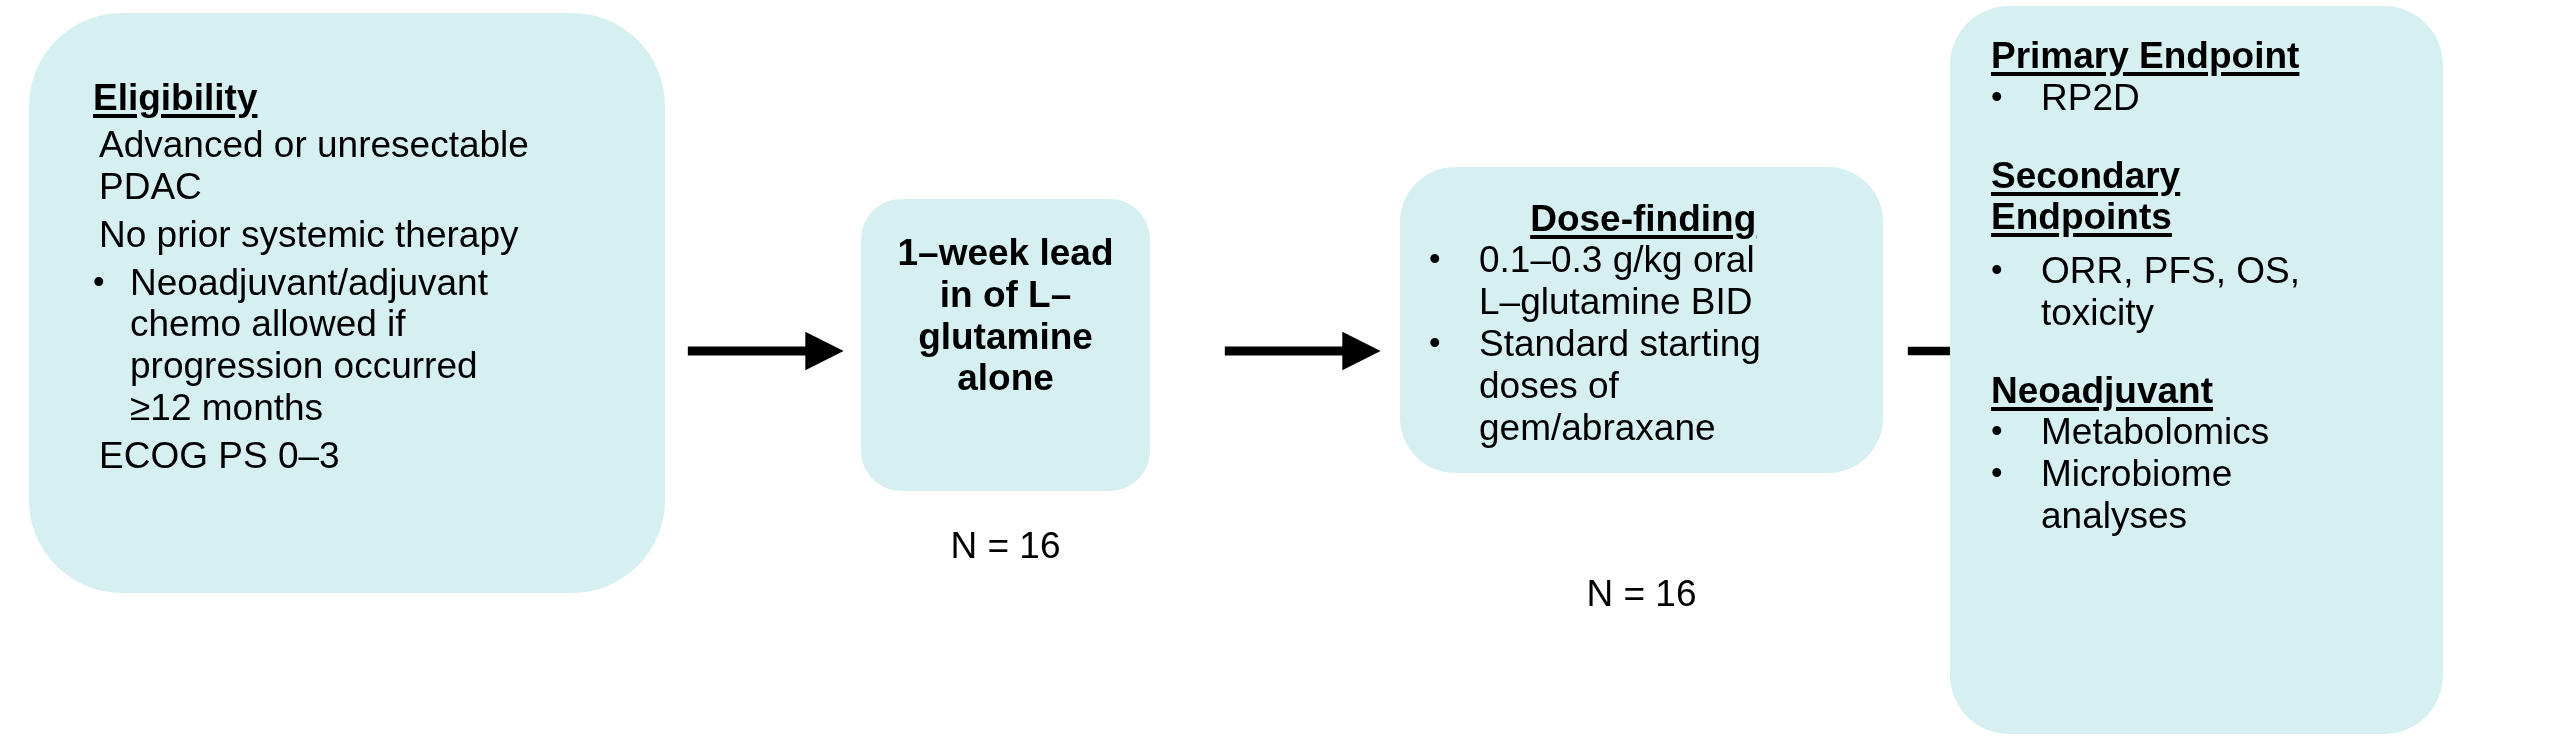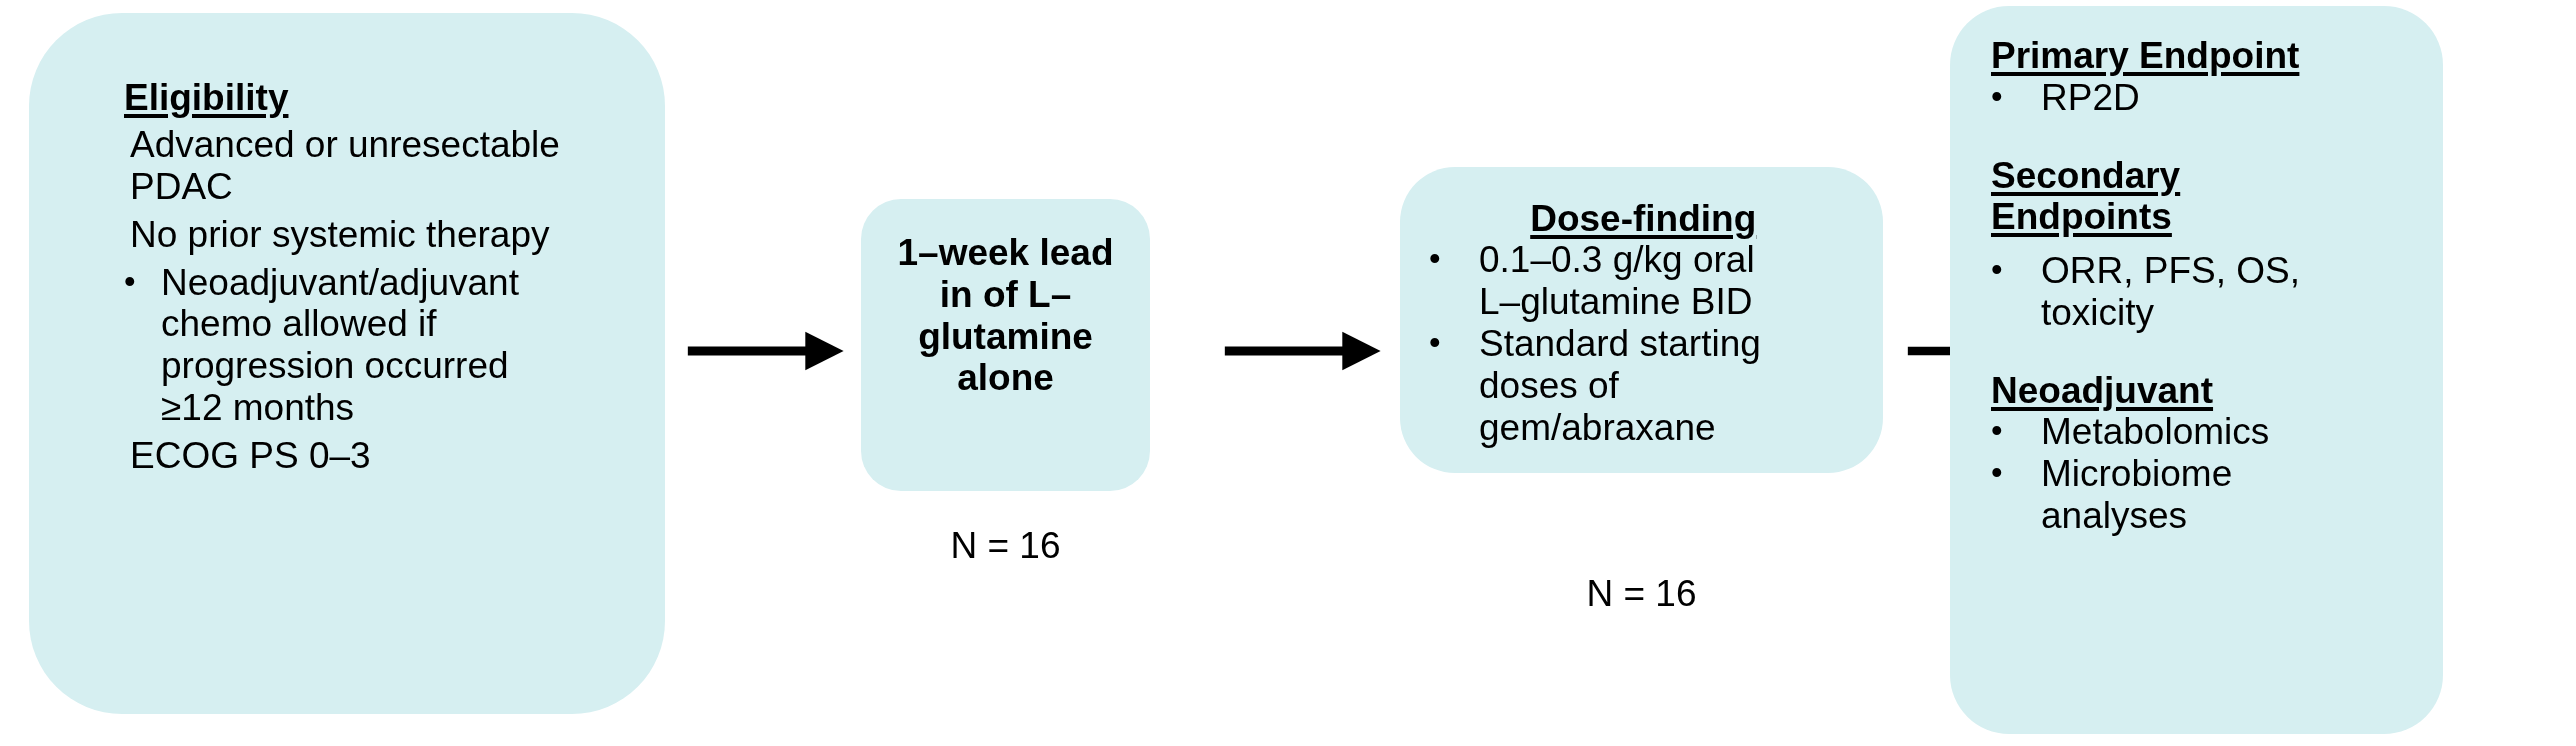--- a/index.html
+++ b/index.html
@@ -22,23 +22,23 @@
   }
 
   
   .box {
     position: absolute;
     background: #d6eff1;
     box-sizing: border-box;
   }
   #box-eligibility {
     left: 29px;  top: 12.8px;
-    width: 636px; height: 701px;
+    width: 636px; height: 580px;
     border-radius: 93px;
-    padding: 64px 29px 0 95px;
+    padding: 64px 29px 0 64px;
   }
   #box-leadin {
     left: 861px; top: 199px;
     width: 289px; height: 292px;
     border-radius: 40px;
     padding: 33px 22px 0 22px;
     text-align: center;
   }
   #box-dosefinding {
     left: 1400px; top: 167px;

